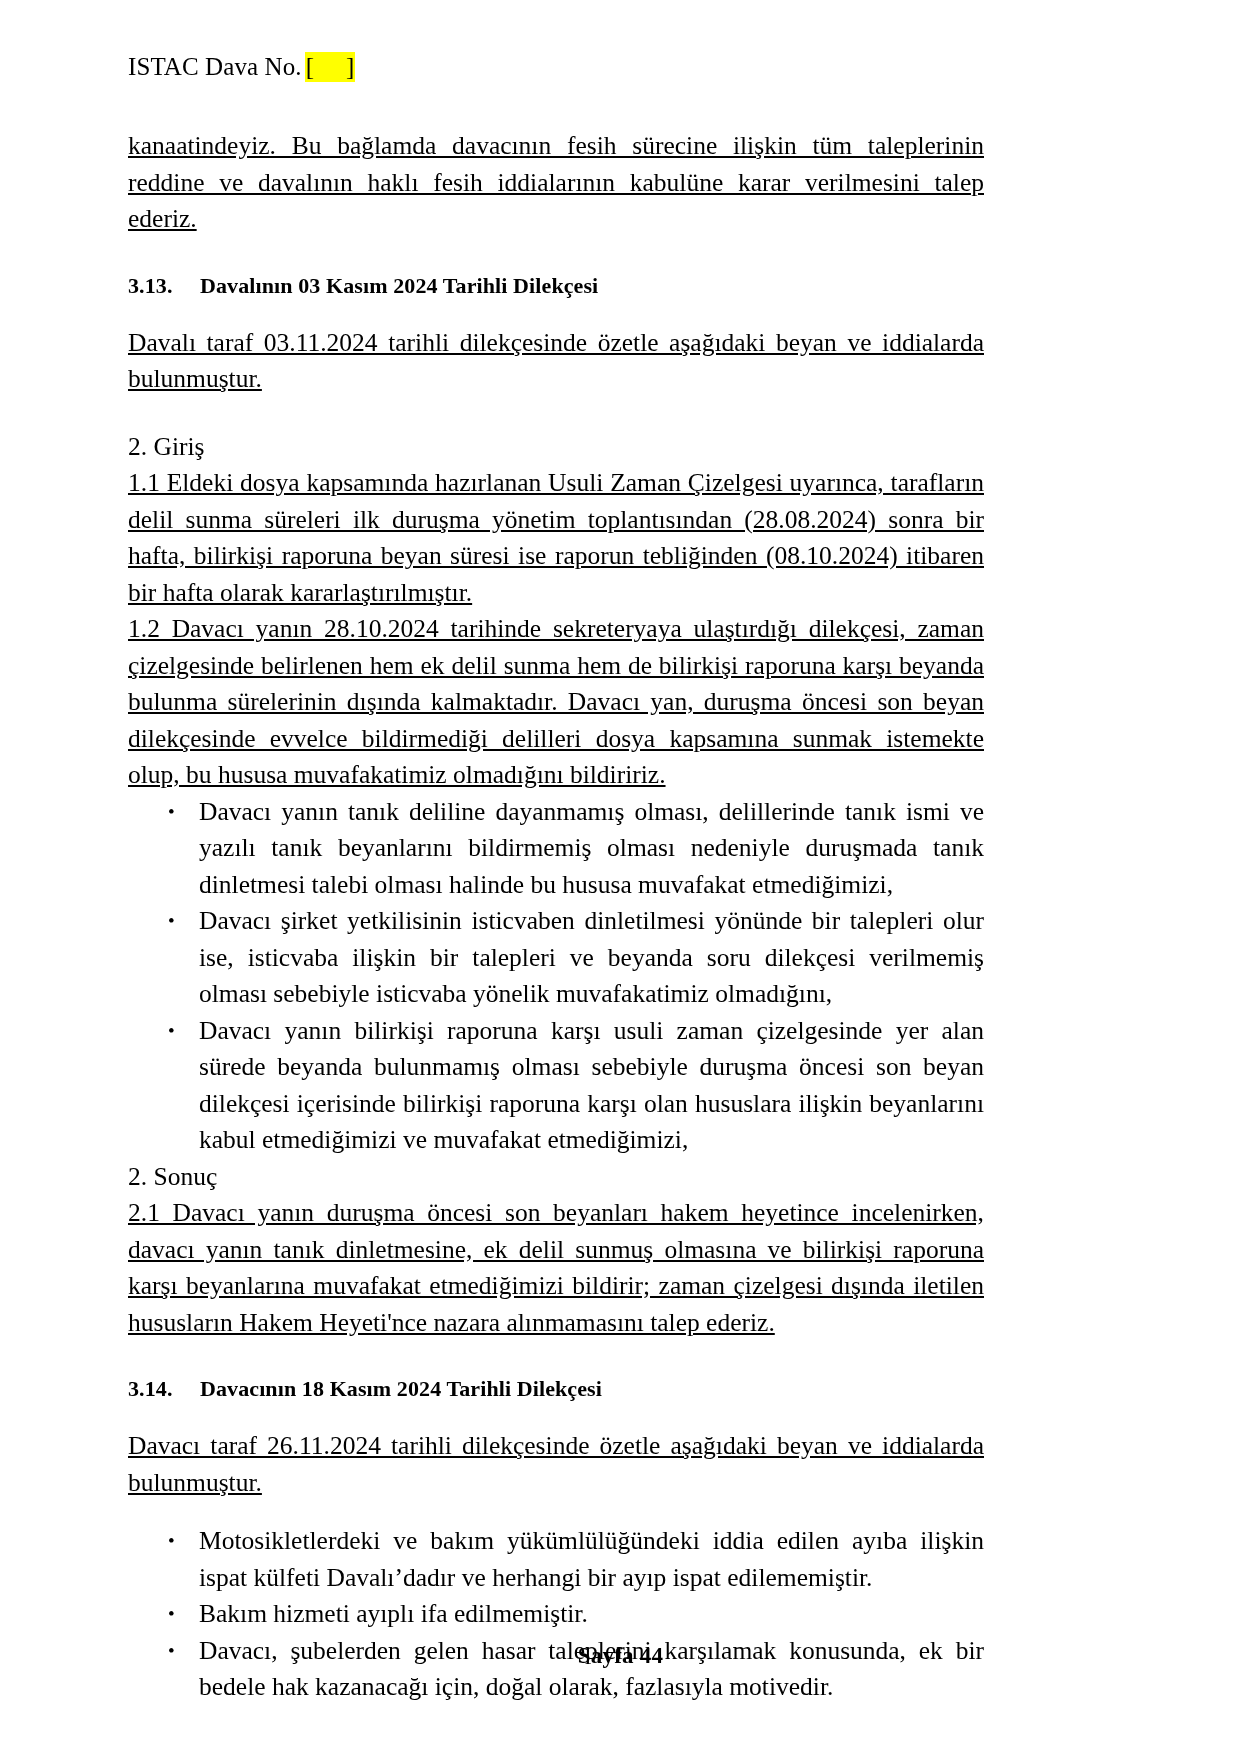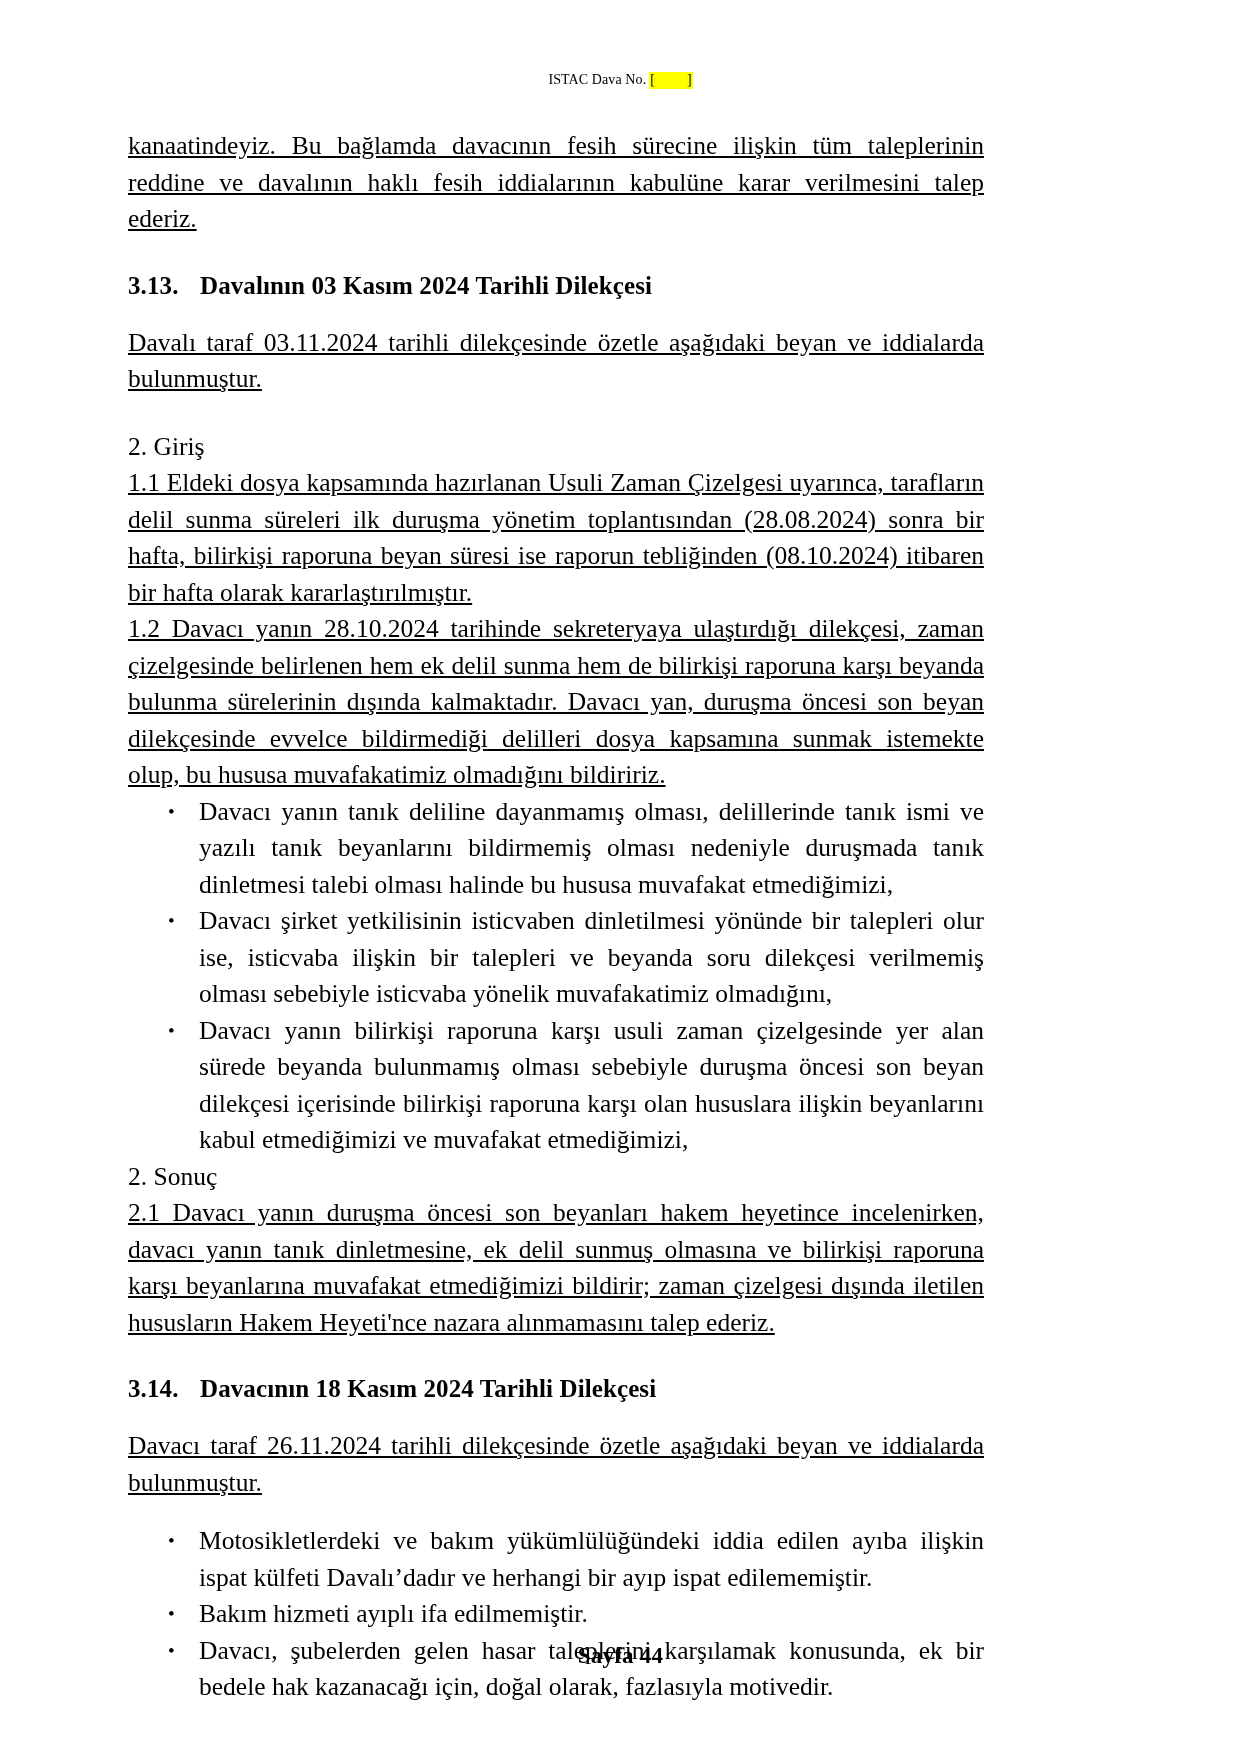--- a/index.html
+++ b/index.html
@@ -18,28 +18,27 @@
     height: 1755px;
     margin: 0 auto;
     background: #ffffff;
     box-sizing: border-box;
     overflow: hidden;
   }
 
   
   .doc-header {
     position: absolute;
-    top: 72px;
+    top: 52px;
     left: 128px;
     right: 128px;
-    font-size: 14px;
+    font-size: 25px;
     line-height: 1.2;
     letter-spacing: 0.1px;
     white-space: nowrap;
-    text-align: center;
   }
   .doc-header .hdr-label { }
   .redaction {
     background: #ffff00;
     padding: 0 1px;
     margin-left: 3px;
     display: inline-block;
     letter-spacing: 0;
   }
   .redaction .bracket { }
@@ -69,21 +68,21 @@
     margin: 0;
     font-size: 25.5px;
     line-height: 36.5px;
     text-align: left;
   }
   .gap-md { height: 22px; }
   .gap-lg { height: 31px; }
 
   h2.section-head {
     margin: 0;
-    font-size: 25px;
+    font-size: 22px;
     font-weight: bold;
     line-height: 34px;
     letter-spacing: 0.1px;
     display: flex;
   }
   h2.section-head .sec-num {
     display: inline-block;
     width: 72px;
     flex: 0 0 72px;
   }

